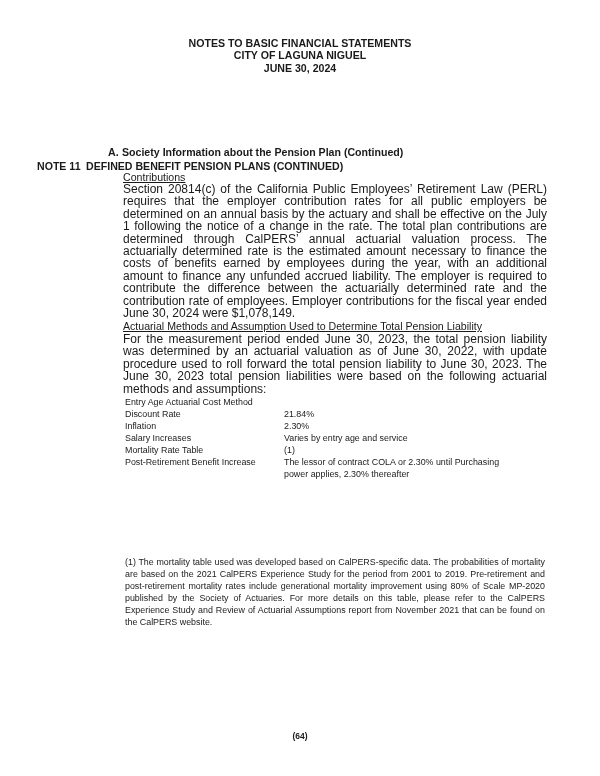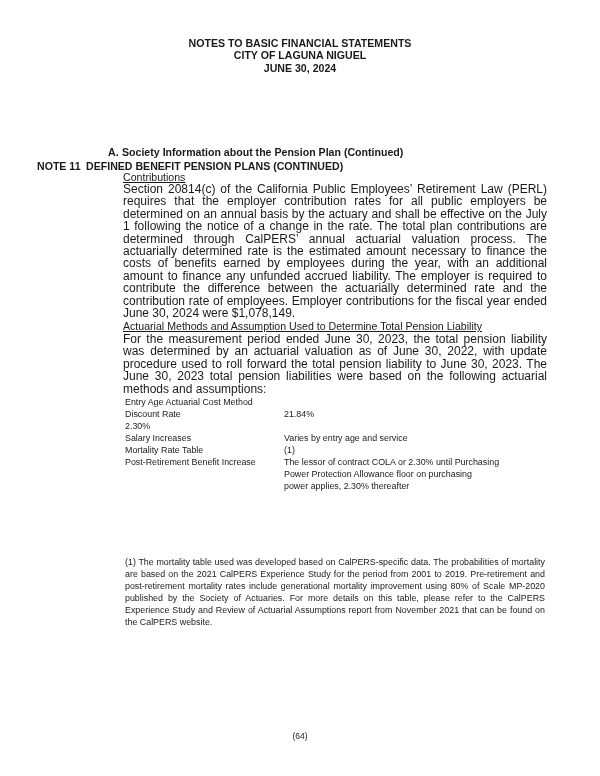--- a/index.html
+++ b/index.html
@@ -15,21 +15,21 @@
   .sub { left: 123px; font-size: 10.6px; text-decoration: underline; }
   .para { left: 123px; width: 424px; font-size: 12px; line-height: 12.4px;
           text-align: justify; }
   .para p { margin: 0; }
   .tbl { left: 125px; top: 396px; font-size: 8.9px; line-height: 12px; }
   .tbl .row { display: flex; }
   .tbl .k { width: 159px; }
   .tbl .v { width: 270px; }
   .foot { left: 125px; top: 509px; width: 420px; font-size: 8.9px; line-height: 12.1px;
           text-align: justify; margin-top: 47px; }
-  .page-num { left: 0; width: 600px; text-align: center; top: 731px; font-size: 8.5px; }
+  .page-num { left: 0; width: 600px; text-align: center; top: 731px; font-size: 8.5px; font-weight: bold; }
 </style>
 </head>
 <body>
 
 <div class="hdr" style="top:37px;">
   <div>NOTES TO BASIC FINANCIAL STATEMENTS</div>
   <div>CITY OF LAGUNA NIGUEL</div>
   <div>JUNE 30, 2024</div>
 </div>
 
@@ -53,37 +53,37 @@
 
 <div class="abs tbl">
   <div class="row">
       <span class="v">Entry Age Actuarial Cost Method</span>
     </div>
   <div class="row">
       <span class="k">Discount Rate</span>
       <span class="v">21.84%</span>
     </div>
   <div class="row">
+      <span class="k">Inflation</span>
       <span class="v">2.30%</span>
     </div>
   <div class="row">
       <span class="k">Salary Increases</span>
       <span class="v">Varies by entry age and service</span>
     </div>
   <div class="row">
       <span class="k">Mortality Rate Table</span>
       <span class="v">(1)</span>
     </div>
   <div class="row">
       <span class="k">Post-Retirement Benefit Increase</span>
       <span class="v">The lessor of contract COLA or 2.30% until Purchasing</span>
     </div>
   <div class="row">
       <span class="k"></span>
-      <span class="v">Power Protection Allowance floor on purchasing</span>
     </div>
   <div class="row">
       <span class="k"></span>
       <span class="v">power applies, 2.30% thereafter</span>
     </div>
 </div>
 
 <div class="abs foot">(1) The mortality table used was developed based on CalPERS-specific data. The probabilities of mortality are based on the 2021 CalPERS Experience Study for the period from 2001 to 2019. Pre-retirement and post-retirement mortality rates include generational mortality improvement using 80% of Scale MP-2020 published by the Society of Actuaries. For more details on this table, please refer to the CalPERS Experience Study and Review of Actuarial Assumptions report from November 2021 that can be found on the CalPERS website.</div>
 
 <div class="abs page-num">(64)</div>

